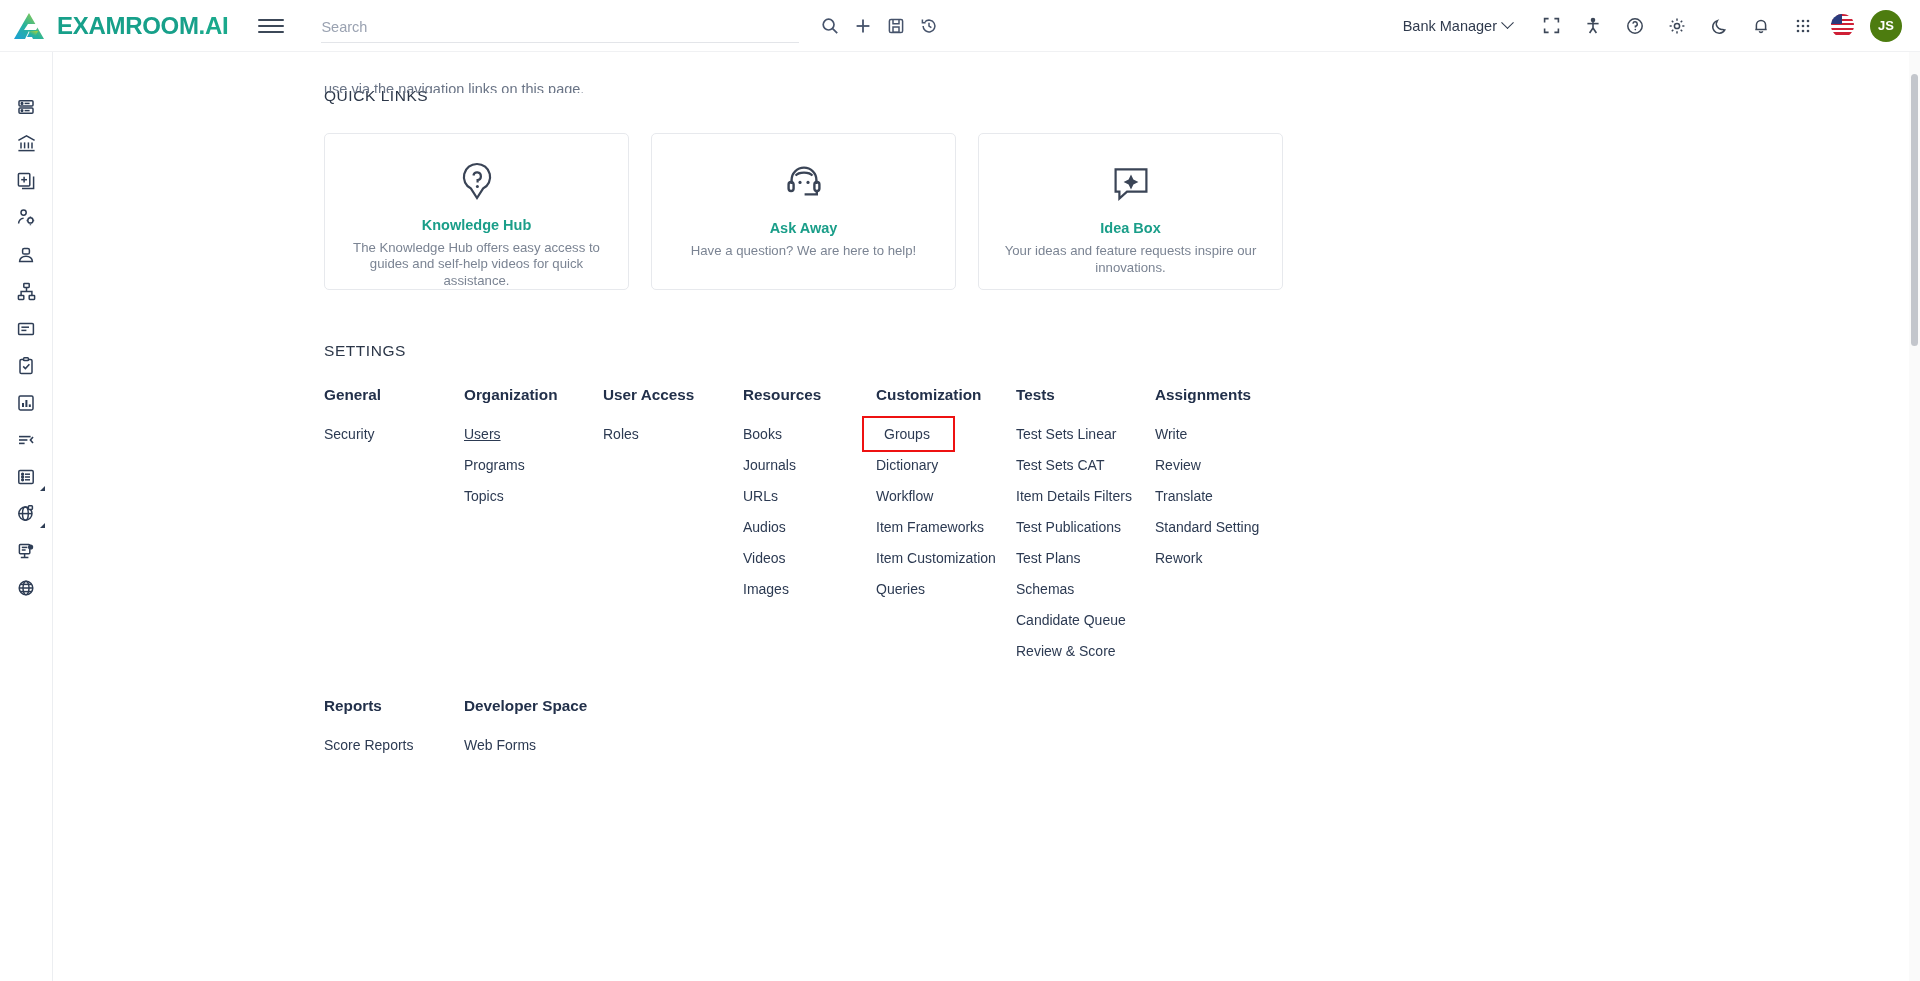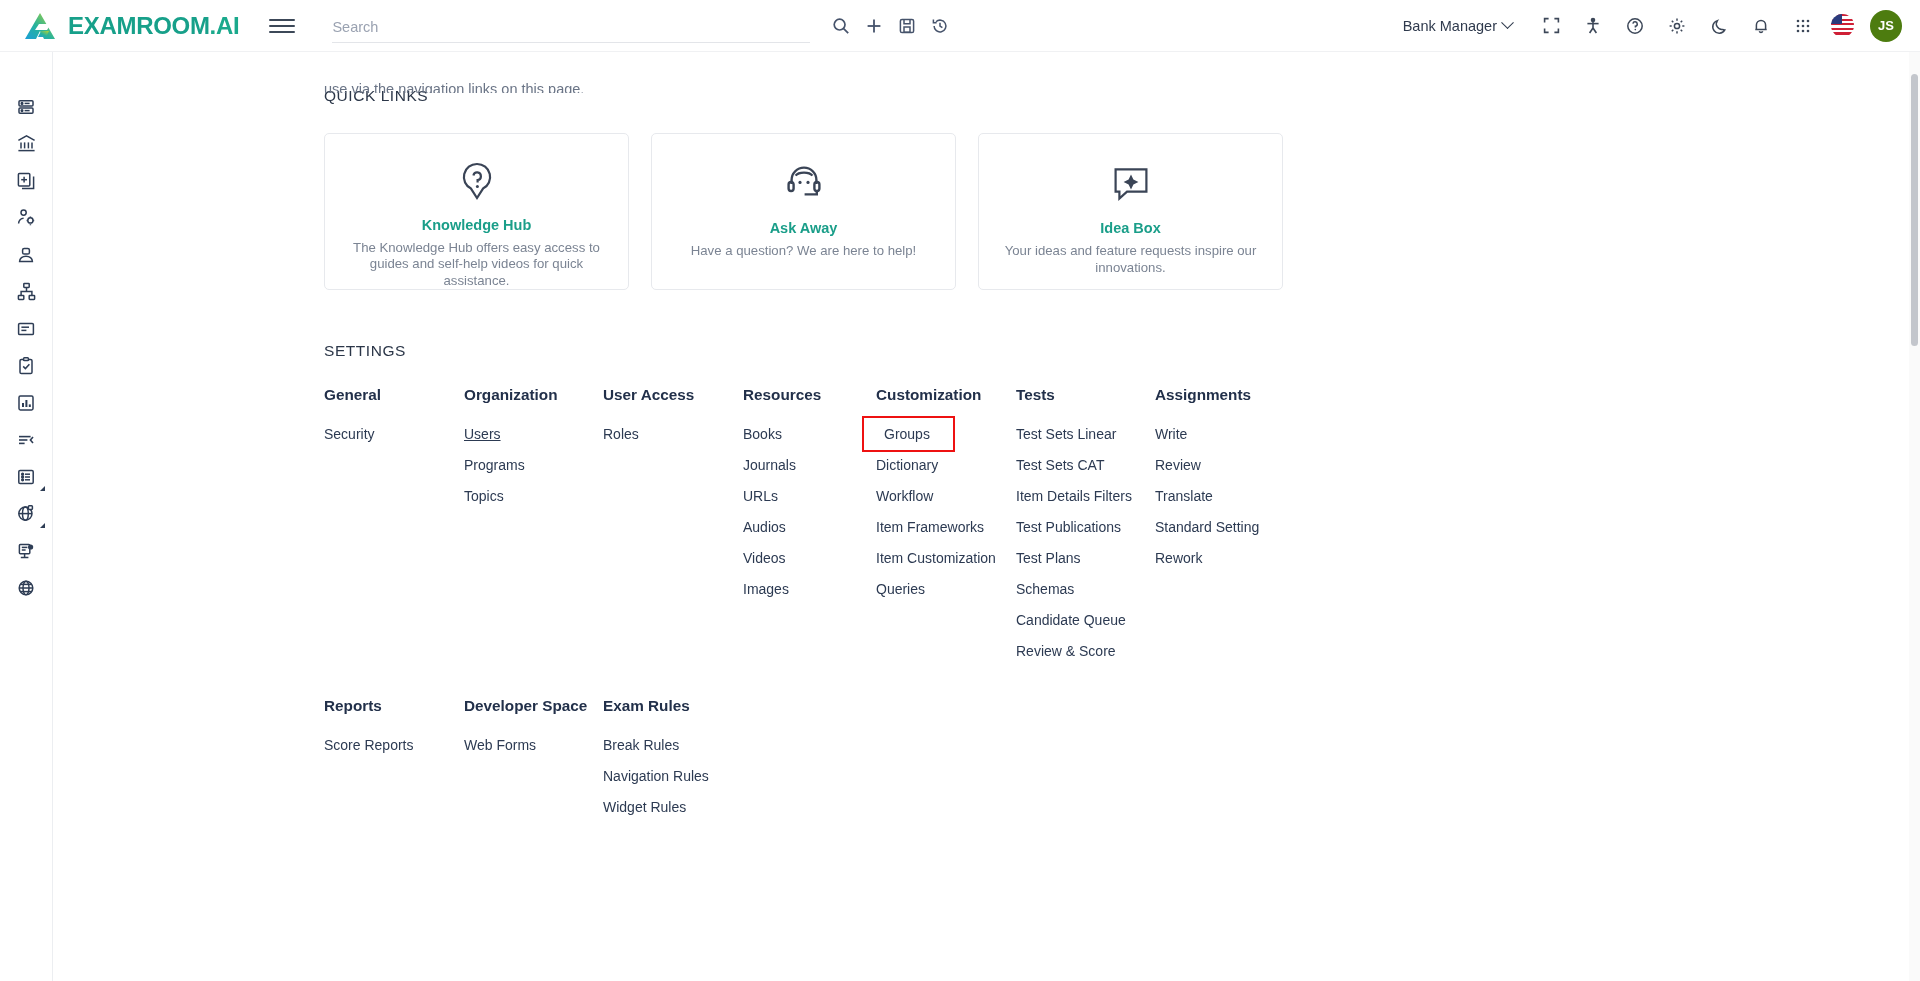--- a/index.html
+++ b/index.html
@@ -10,21 +10,21 @@
     overflow: hidden;
     color: #22304a;
   }
 
   
   .topbar {
     position: absolute; top: 0; left: 0; width: 1920px; height: 52px;
     background: #ffffff; display: flex; align-items: center;
     border-bottom: 1px solid #f0f1f3; z-index: 40;
   }
-  .brand { display: flex; align-items: center; padding-left: 24px; gap: 10px; }
+  .brand { display: flex; align-items: center; padding-left: 13px; gap: 10px; }
   .brand-mark { width: 34px; height: 30px; }
   .brand-text {
     font-size: 24px; font-weight: bold; letter-spacing: -0.3px;
     color: #17a08a;
   }
   .brand-text .dotai { color: #1aa98c; }
 
   .hamburger {
     margin-left: 30px; width: 26px; height: 26px;
     display: flex; flex-direction: column; justify-content: center; gap: 4px;
@@ -574,28 +574,20 @@
         </div>
       </div>
 
       <div>
         <div class="col-head">Developer Space</div>
         <div class="col-list">
           <span class="link">Web Forms</span>
         </div>
       </div>
 
-      <div>
-        <div class="col-head">Exam Rules</div>
-        <div class="col-list">
-          <span class="link">Break Rules</span>
-          <span class="link">Navigation Rules</span>
-          <span class="link">Widget Rules</span>
-        </div>
-      </div>
     </div>
 
   </div>
 </div>
 
 <div class="vscroll">
   <div class="thumb"></div>
 </div>
 
 </body></html>

